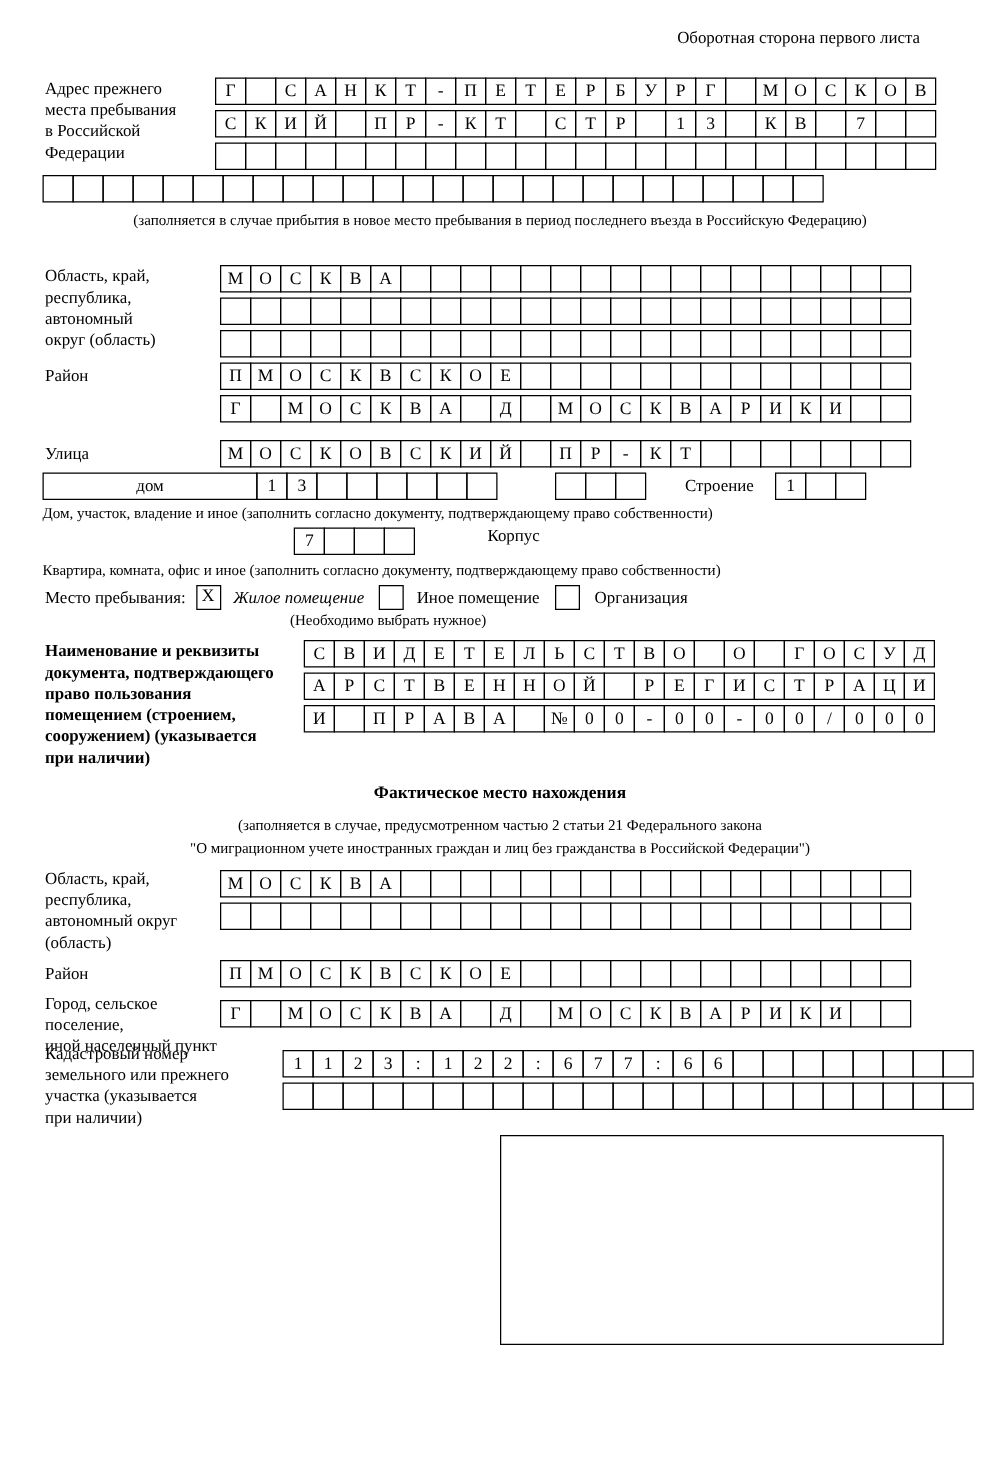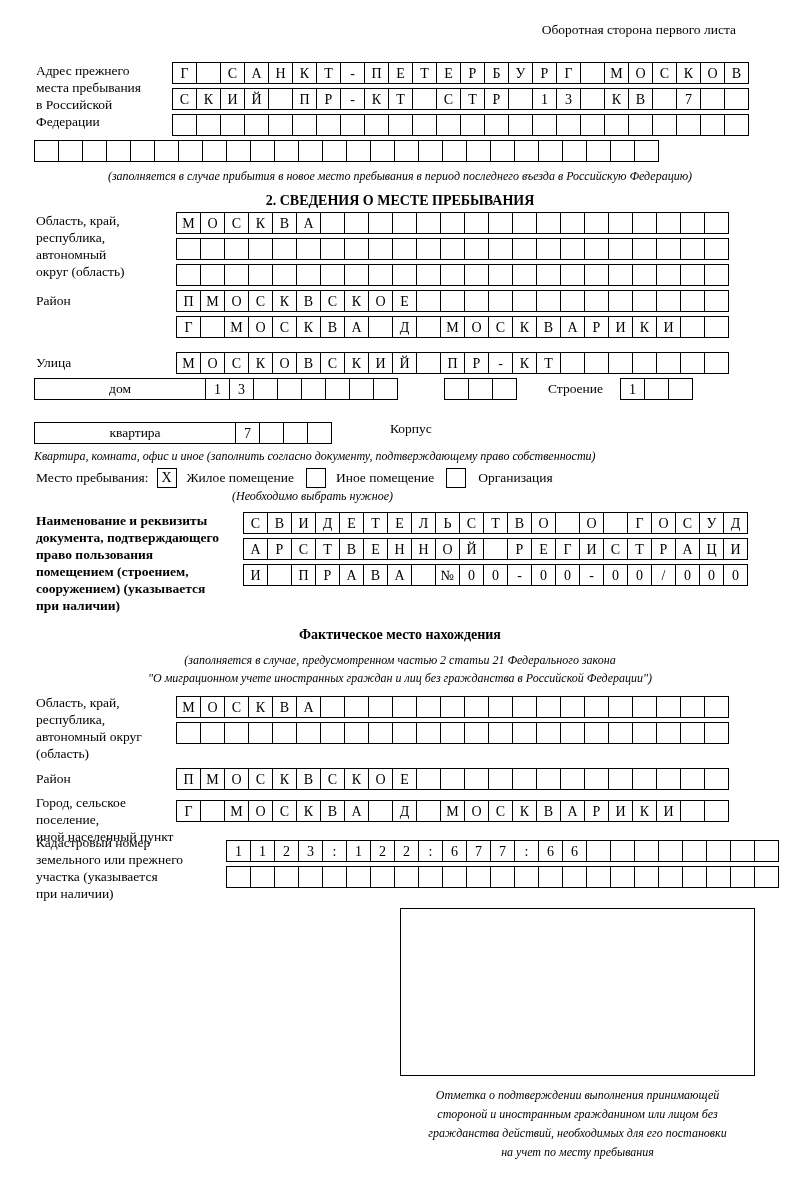--- a/index.html
+++ b/index.html
@@ -27,21 +27,21 @@
     font-size: 13.5px;
   }
   .lbl {
     position: absolute;
     font-size: 13.5px;
     line-height: 17px;
     white-space: pre-line;
   }
   .lbl.center { text-align: center; }
   .bold { font-weight: bold; }
-  .small { font-size: 12px; font-style: italic; }
+  .small { font-size: 12px; }
   .cells {
     position: absolute;
     display: flex;
   }
   .cell {
     width: 25px;
     height: 22px;
     border: 1px solid #000;
     margin-right: -1px;
     box-sizing: border-box;
@@ -196,21 +196,20 @@
       <div class="cell"></div>
       <div class="cell"></div>
       <div class="cell"></div>
       <div class="cell"></div>
       <div class="cell"></div>
       <div class="cell"></div>
     </div>
 
   <div class="lbl center small" style="left:34px; top:168px; width:732px;">(заполняется в случае прибытия в новое место пребывания в период последнего въезда в Российскую Федерацию)</div>
 
-  <div class="lbl center bold" style="left:34px; top:192px; width:732px; font-size:14px;">2. СВЕДЕНИЯ О МЕСТЕ ПРЕБЫВАНИЯ</div>
 
   <div class="lbl" style="left:36px; top:212px; width:140px;">Область, край,
 республика,
 автономный
 округ (область)</div>
   <div class="cells" style="left:176px; top:212px;">
       <div class="cell">М</div>
       <div class="cell">О</div>
       <div class="cell">С</div>
       <div class="cell">К</div>
@@ -382,35 +381,35 @@
       <div class="cell"></div>
       <div class="cell"></div>
     </div>
   <div class="lbl" style="left:548px; top:380px;">Строение</div>
   <div class="cells" style="left:620px; top:378px;">
       <div class="cell">1</div>
       <div class="cell"></div>
       <div class="cell"></div>
     </div>
 
-
-  <div class="boxline" style="left:34px; top:422px; width:202px;">квартира</div>
+  <div class="lbl small" style="left:34px; top:402px;">Дом, участок, владение и иное (заполнить согласно документу, подтверждающему право собственности)</div>
+
   <div class="cells" style="left:235px; top:422px;">
       <div class="cell">7</div>
       <div class="cell"></div>
       <div class="cell"></div>
       <div class="cell"></div>
     </div>
 
   <div class="lbl small" style="left:34px; top:448px;">Квартира, комната, офис и иное (заполнить согласно документу, подтверждающему право собственности)</div>
 
   <div class="inline-row" style="left:36px; top:468px;">
     <span>Место пребывания:</span>
     <span class="chk" style="margin-left:8px;">Х</span>
-    <span style="margin-left:10px;">Жилое помещение</span>
+    <span style="margin-left:10px;font-style:italic;">Жилое помещение</span>
     <span class="chk" style="margin-left:12px;"></span>
     <span style="margin-left:10px;">Иное помещение</span>
     <span class="chk" style="margin-left:12px;"></span>
     <span style="margin-left:12px;text-align:center;">Организация</span>
   </div>
   <div class="lbl small" style="left:232px; top:488px;">(Необходимо выбрать нужное)</div>
 
   <div class="lbl" style="left:36px; top:512px; width:205px;font-weight:bold;">Наименование и реквизиты
 документа, подтверждающего
 право пользования
@@ -650,18 +649,14 @@
       <div class="cell"></div>
       <div class="cell"></div>
       <div class="cell"></div>
       <div class="cell"></div>
       <div class="cell"></div>
       <div class="cell"></div>
       <div class="cell"></div>
     </div>
 
   <div class="bigbox" style="left:400px; top:908px; width:355px; height:168px;"></div>
-  <div class="lbl center small" style="left:390px; top:1086px; width:375px; line-height:19px;">Отметка о подтверждении выполнения принимающей
-стороной и иностранным гражданином или лицом без
-гражданства действий, необходимых для его постановки
-на учет по месту пребывания</div>
 
 </div>
 
 </body></html>

